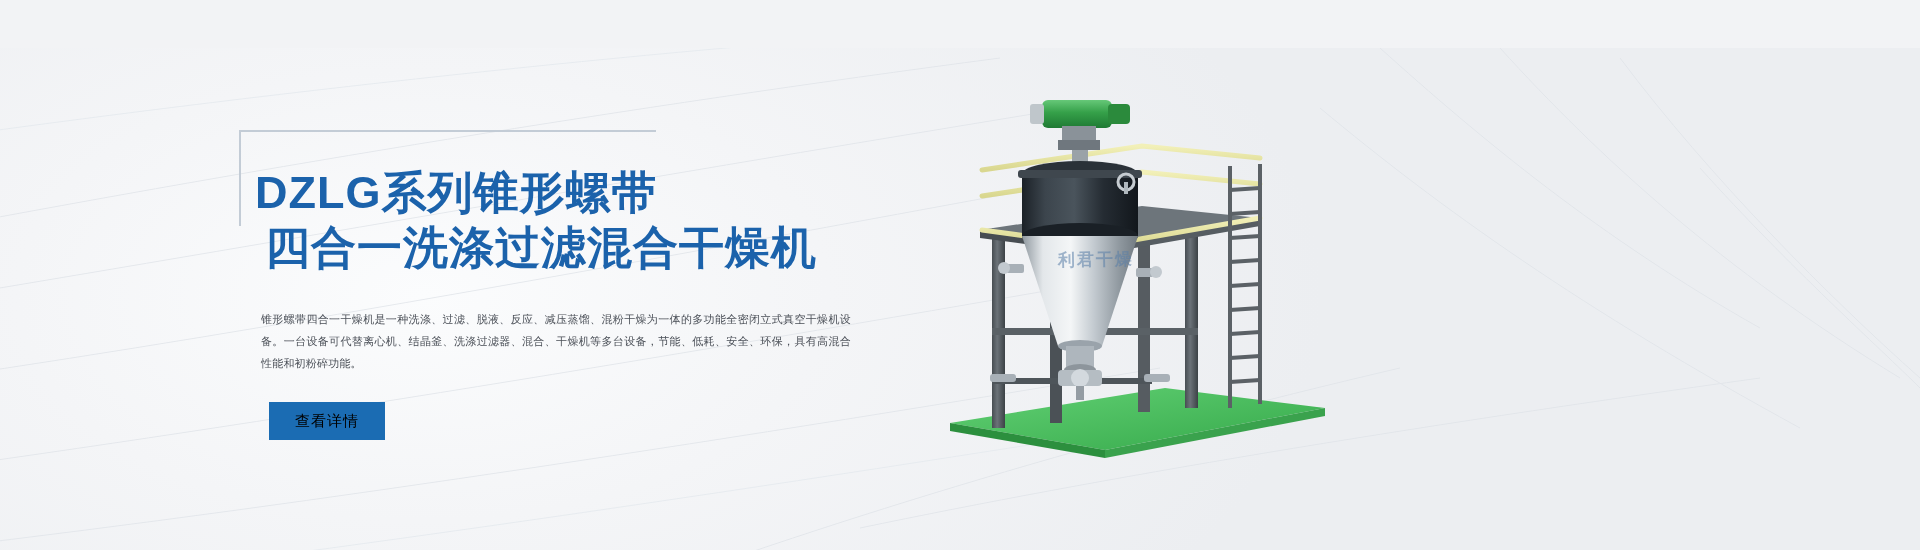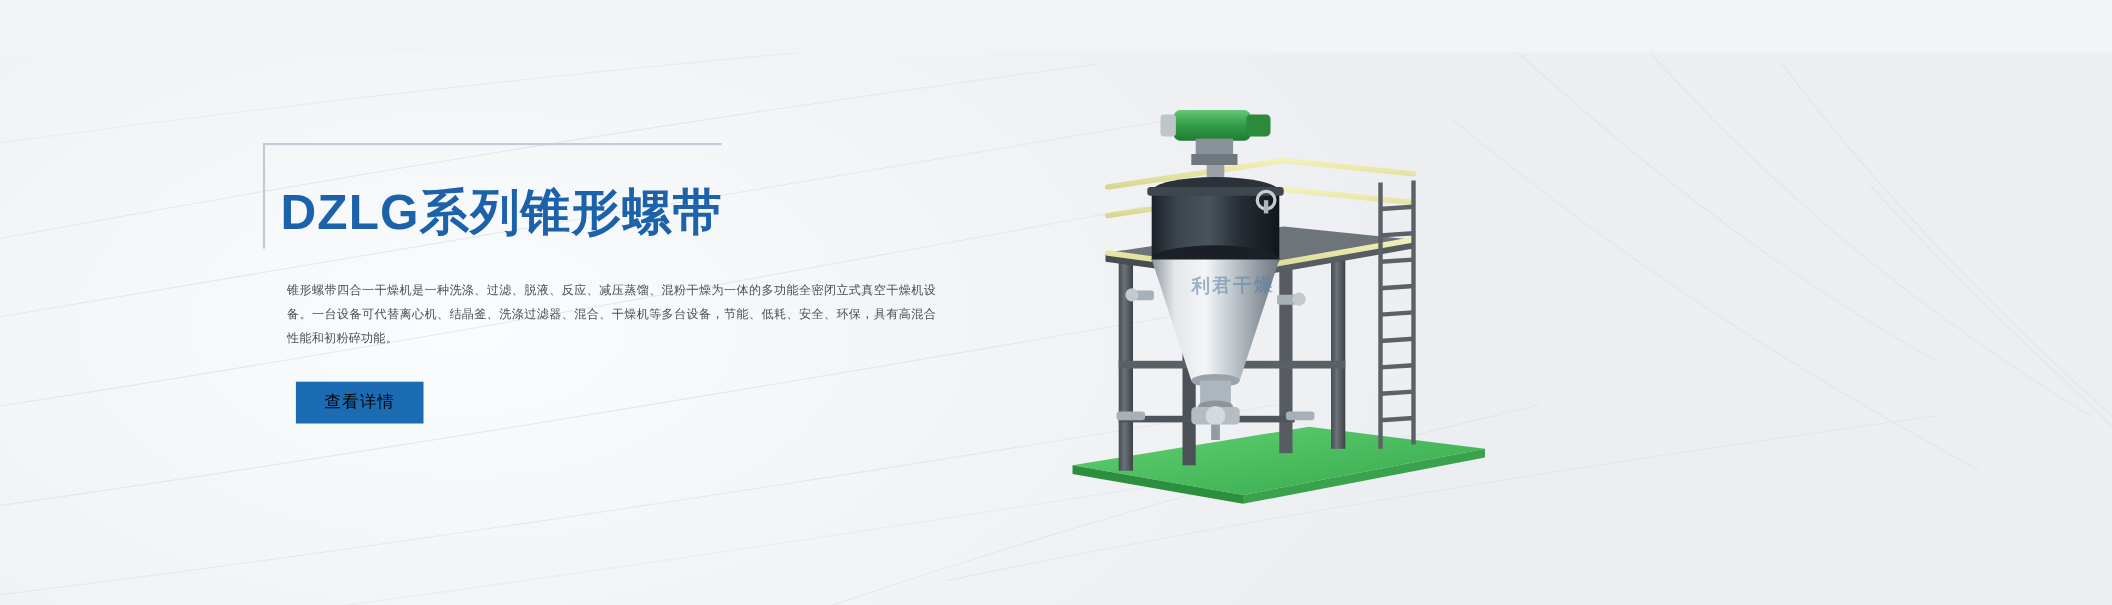--- a/index.html
+++ b/index.html
@@ -68,21 +68,21 @@
     font-size:15px;
     letter-spacing:1px;
     border:none;
     cursor:pointer;
     line-height:1.2;
   }
 
   
   .product {
     position:absolute;
-    left:955px; top:30px;
+    left:930px; top:30px;
     width:420px; height:400px;
   }
   .product svg { display:block; }
   .watermark {
     position:absolute;
     left:128px; top:170px;
     font-size:17px;
     font-weight:bold;
     color:#5a7fa8;
     opacity:.55;
@@ -119,20 +119,21 @@
     </svg>
   </div>
 
   <div class="content">
 
     <div class="title-wrap">
       <div class="frame-line-top"></div>
       <div class="frame-line-left"></div>
       <h1>
         <span class="line line1">DZLG系列锥形螺带</span>
+        <span class="line line2">四合一洗涤过滤混合干燥机</span>
       </h1>
     </div>
 
     <p class="desc">锥形螺带四合一干燥机是一种洗涤、过滤、脱液、反应、减压蒸馏、混粉干燥为一体的多功能全密闭立式真空干燥机设备。一台设备可代替离心机、结晶釜、洗涤过滤器、混合、干燥机等多台设备，节能、低耗、安全、环保，具有高混合性能和初粉碎功能。</p>
 
     <button class="cta">查看详情</button>
   </div>
 
   <div class="product">
     <svg width="420" height="400" viewBox="0 0 420 400" xmlns="http://www.w3.org/2000/svg">

